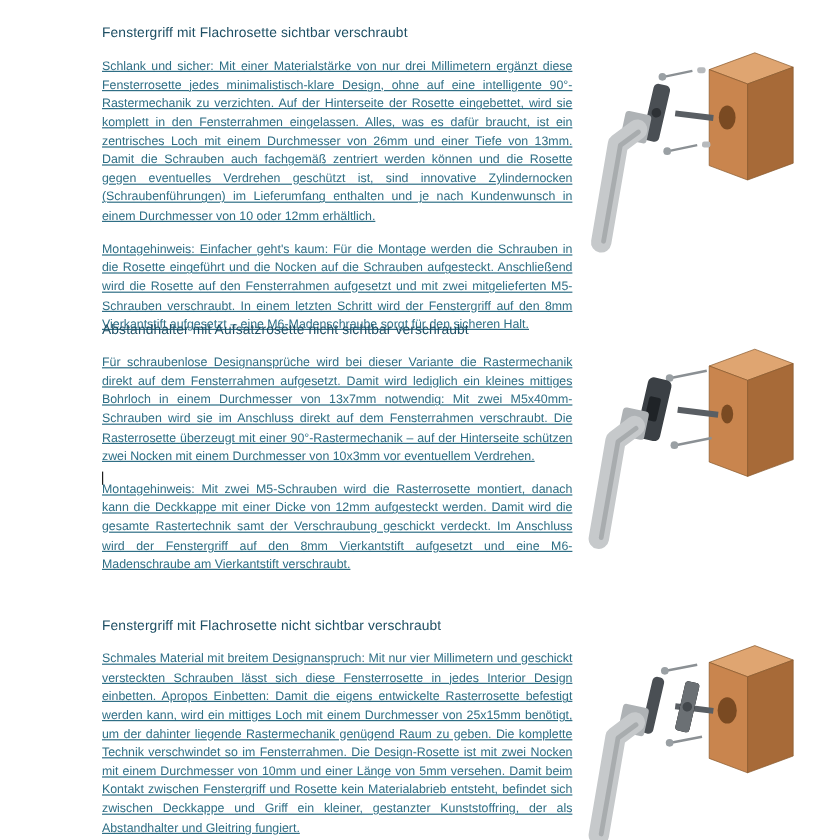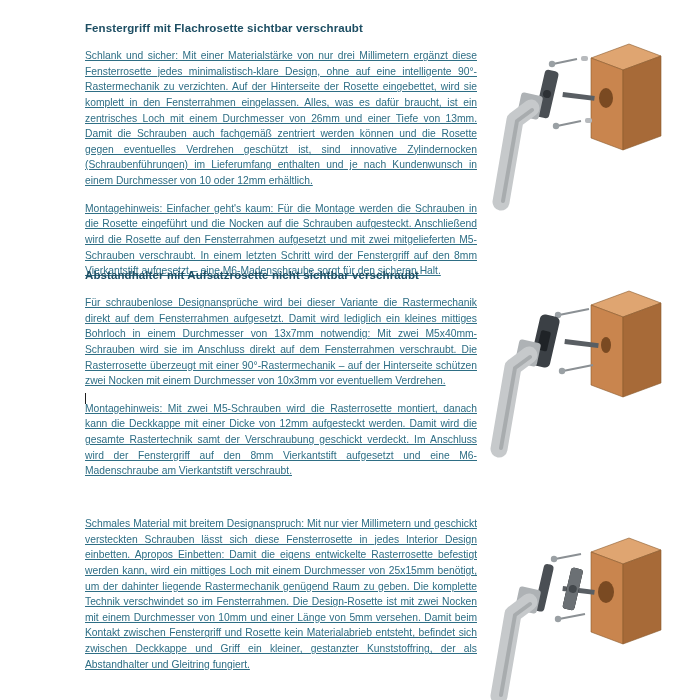--- a/index.html
+++ b/index.html
@@ -9,21 +9,21 @@
     font-family:"Liberation Sans", sans-serif;
     position:relative;
   }
   .page { padding:22px 34px 0 85px; }
   section.product-section {
     display:flex; align-items:flex-start;
     height:247px; overflow:visible;
   }
   .text-col { width:392px; flex:none; }
   h2.sec-heading {
-    font-size:11.5px; font-weight:bold; color:#1d4e63;
+    font-size:11.5px; font-weight:normal; color:#1d4e63;
     margin-bottom:14px; letter-spacing:0.1px;
   }
   p.sec-body, p.sec-montage {
     font-size:10.3px; color:#2e6e85; line-height:1.52;
     text-align:justify;
     text-decoration:underline;
   }
   p.sec-body { margin-bottom:12px; }
   .illu-col { margin-left:auto; width:190px; flex:none; padding-top:10px; }
   .caret {
@@ -108,20 +108,21 @@
           <rect x="40" y="62" width="22" height="24" rx="3" fill="#aeb2b5" transform="rotate(12 51 74)"></rect>
           <path d="M52 76 L36 88 L22 170" stroke="#c6c9cb" stroke-width="17" fill="none" stroke-linecap="round" stroke-linejoin="round"></path>
           <path d="M53 78 L38 89 L24 169" stroke="#8f9497" stroke-width="4" fill="none" stroke-linecap="round" stroke-linejoin="round" opacity="0.55"></path>
         </g>
       </svg>
     </div>
   </section>
 
   <section class="product-section">
     <div class="text-col">
+      <h2 class="sec-heading">Fenstergriff mit Flachrosette nicht sichtbar verschraubt</h2>
       <p class="sec-body">Schmales Material mit breitem Designanspruch: Mit nur vier Millimetern und geschickt versteckten Schrauben lässt sich diese Fensterrosette in jedes Interior Design einbetten. Apropos Einbetten: Damit die eigens entwickelte Rasterrosette befestigt werden kann, wird ein mittiges Loch mit einem Durchmesser von 25x15mm benötigt, um der dahinter liegende Rastermechanik genügend Raum zu geben. Die komplette Technik verschwindet so im Fensterrahmen. Die Design-Rosette ist mit zwei Nocken mit einem Durchmesser von 10mm und einer Länge von 5mm versehen. Damit beim Kontakt zwischen Fenstergriff und Rosette kein Materialabrieb entsteht, befindet sich zwischen Deckkappe und Griff ein kleiner, gestanzter Kunststoffring, der als Abstandhalter und Gleitring fungiert.</p>
 
     </div>
     <div class="illu-col">
       <svg width="190" height="200" viewBox="0 0 190 200">
         <g>
           <polygon points="114,26 152,12 184,24 146,38" fill="#dfa571" stroke="#8a5a2e" stroke-width="0.6"></polygon>
           <polygon points="114,26 146,38 146,118 114,106" fill="#c9854e" stroke="#8a5a2e" stroke-width="0.6"></polygon>
           <polygon points="146,38 184,24 184,104 146,118" fill="#a76a38" stroke="#8a5a2e" stroke-width="0.6"></polygon>
           <ellipse cx="129" cy="66" rx="8" ry="11" fill="#7a4a22"></ellipse>

